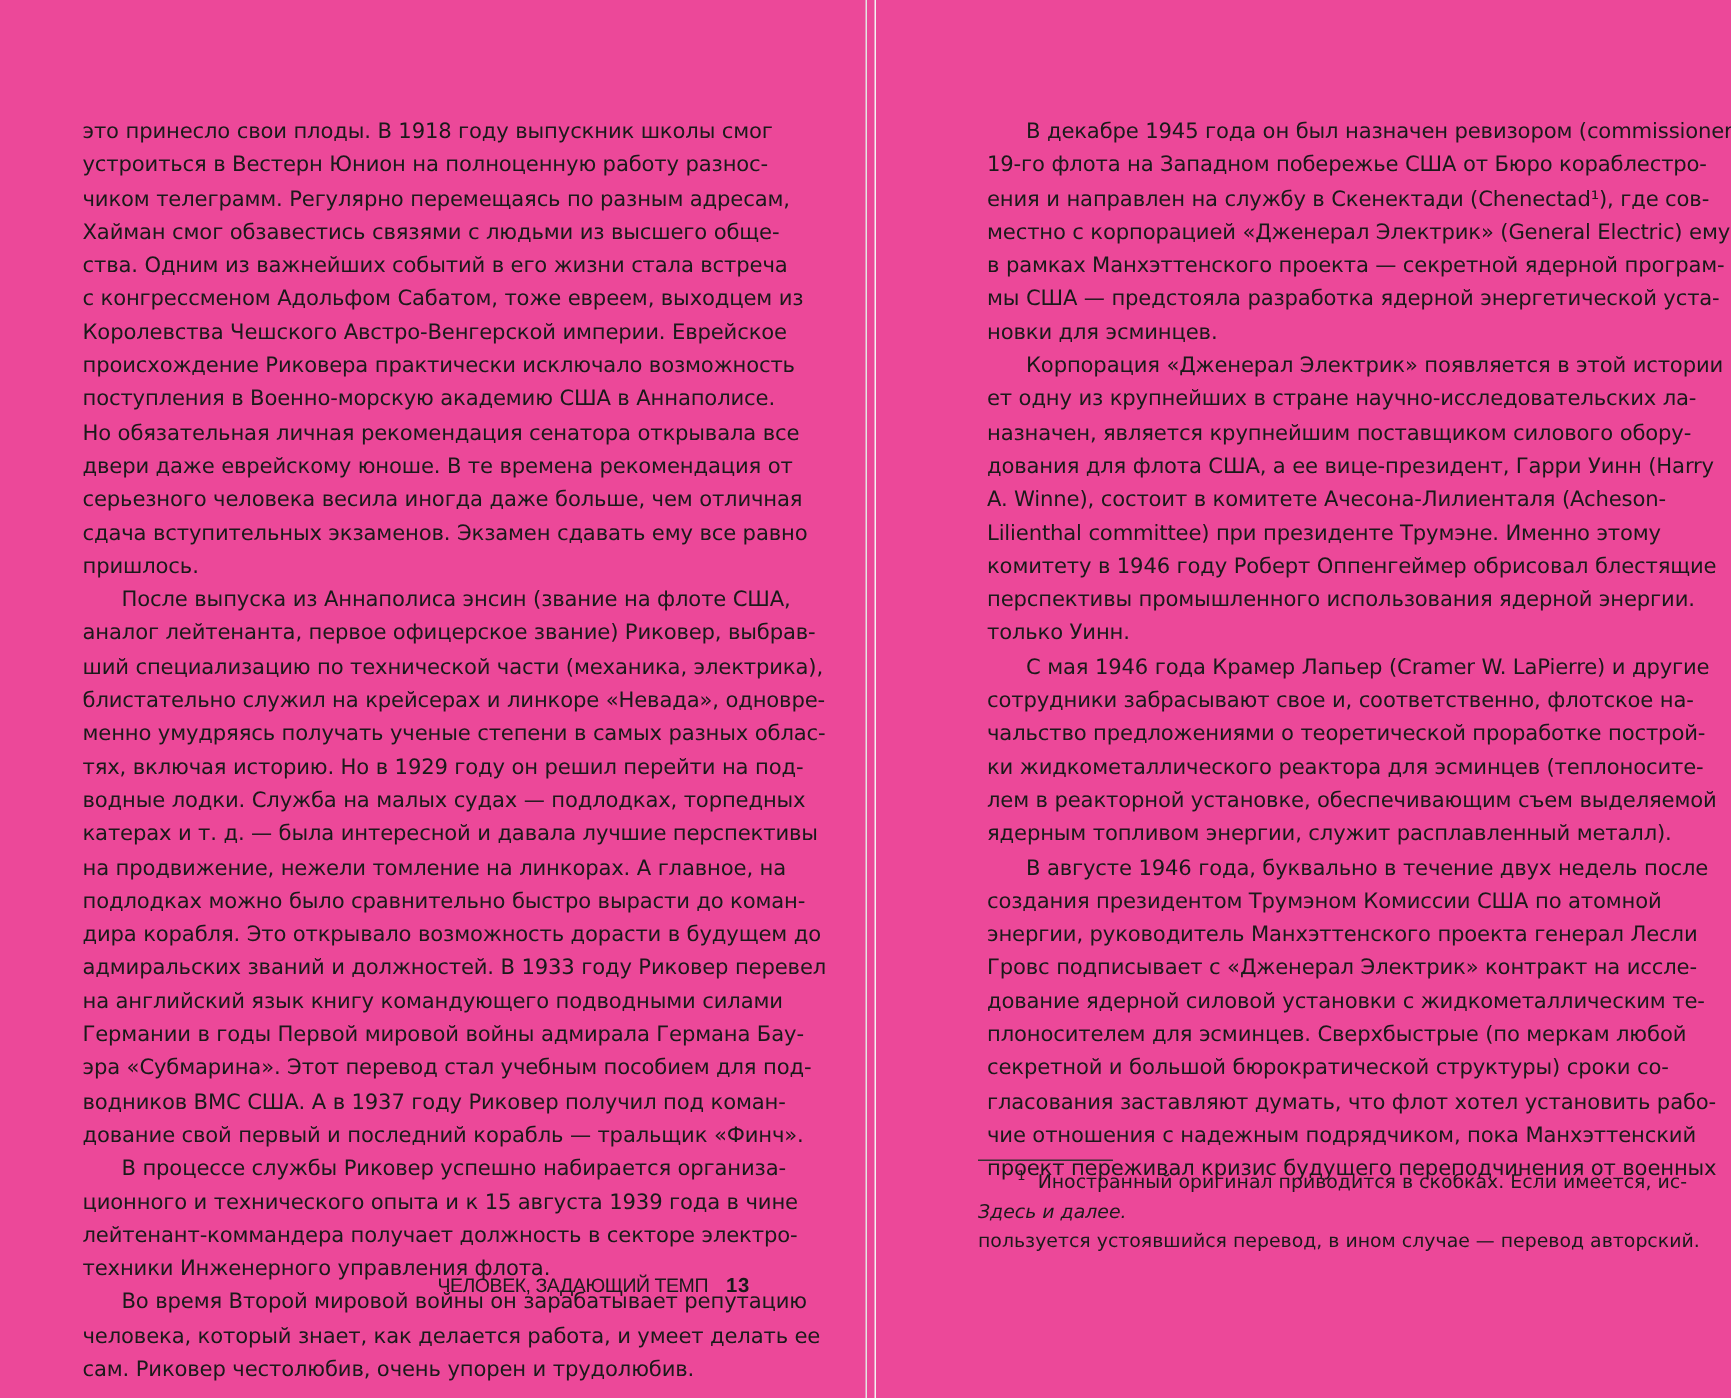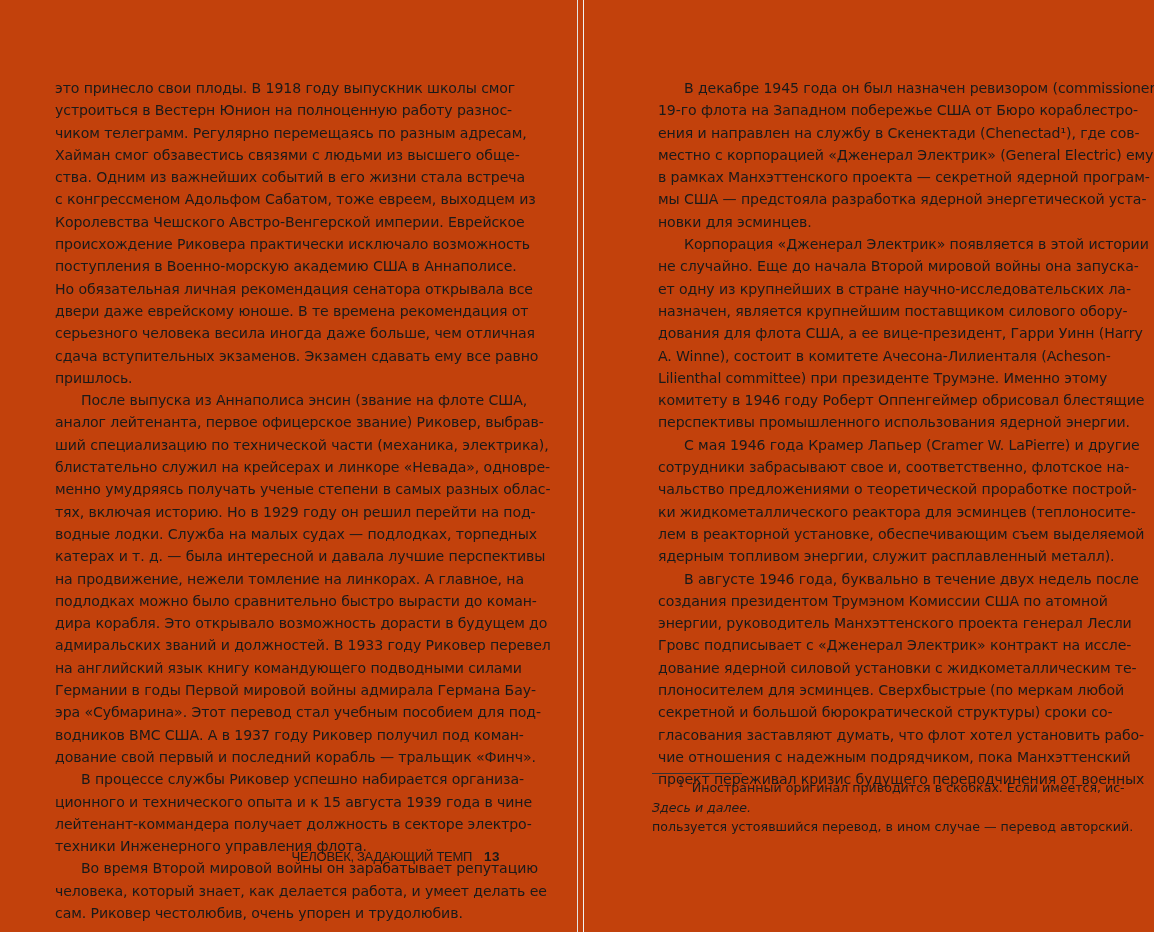--- a/index.html
+++ b/index.html
@@ -11,21 +11,21 @@
       width: 1154px;
       height: 932px;
       position: relative;
       overflow: hidden;
       font-family: "DejaVu Sans", sans-serif;
       color: #1a1a1a;
     }
     .spread {
       position: absolute;
       inset: 0;
-      background: #c2410c;
+      background: #ec4899;
     }
     .gutter {
       position: absolute;
       top: 0;
       bottom: 0;
       left: 577px;
       width: 1px;
       background: #e4e4e4;
     }
     .gutter2 {
@@ -173,28 +173,28 @@
   <div class="page right">
     <div class="text-block" id="right-body">
         <span class="line indent">В декабре 1945 года он был назначен ревизором (commissioner)</span>
         <span class="line">19-го флота на Западном побережье США от Бюро кораблестро-</span>
         <span class="line">ения и направлен на службу в Скенектади (Chenectad¹), где сов-</span>
         <span class="line">местно с корпорацией «Дженерал Электрик» (General Electric) ему</span>
         <span class="line">в рамках Манхэттенского проекта — секретной ядерной програм-</span>
         <span class="line">мы США — предстояла разработка ядерной энергетической уста-</span>
         <span class="line last">новки для эсминцев.</span>
         <span class="line indent">Корпорация «Дженерал Электрик» появляется в этой истории</span>
-        <span class="line">не случайно. Еще до начала Второй мировой войны она запуска-</span>
         <span class="line">ет одну из крупнейших в стране научно-исследовательских ла-</span>
         <span class="line">назначен, является крупнейшим поставщиком силового обору-</span>
         <span class="line">дования для флота США, а ее вице-президент, Гарри Уинн (Harry</span>
         <span class="line">A. Winne), состоит в комитете Ачесона-Лилиенталя (Acheson-</span>
         <span class="line">Lilienthal committee) при президенте Трумэне. Именно этому</span>
         <span class="line">комитету в 1946 году Роберт Оппенгеймер обрисовал блестящие</span>
         <span class="line">перспективы промышленного использования ядерной энергии.</span>
+        <span class="line last">только Уинн.</span>
         <span class="line indent">С мая 1946 года Крамер Лапьер (Cramer W. LaPierre) и другие</span>
         <span class="line">сотрудники забрасывают свое и, соответственно, флотское на-</span>
         <span class="line">чальство предложениями о теоретической проработке построй-</span>
         <span class="line">ки жидкометаллического реактора для эсминцев (теплоносите-</span>
         <span class="line">лем в реакторной установке, обеспечивающим съем выделяемой</span>
         <span class="line last">ядерным топливом энергии, служит расплавленный металл).</span>
         <span class="line indent">В августе 1946 года, буквально в течение двух недель после</span>
         <span class="line">создания президентом Трумэном Комиссии США по атомной</span>
         <span class="line">энергии, руководитель Манхэттенского проекта генерал Лесли</span>
         <span class="line">Гровс подписывает с «Дженерал Электрик» контракт на иссле-</span>

